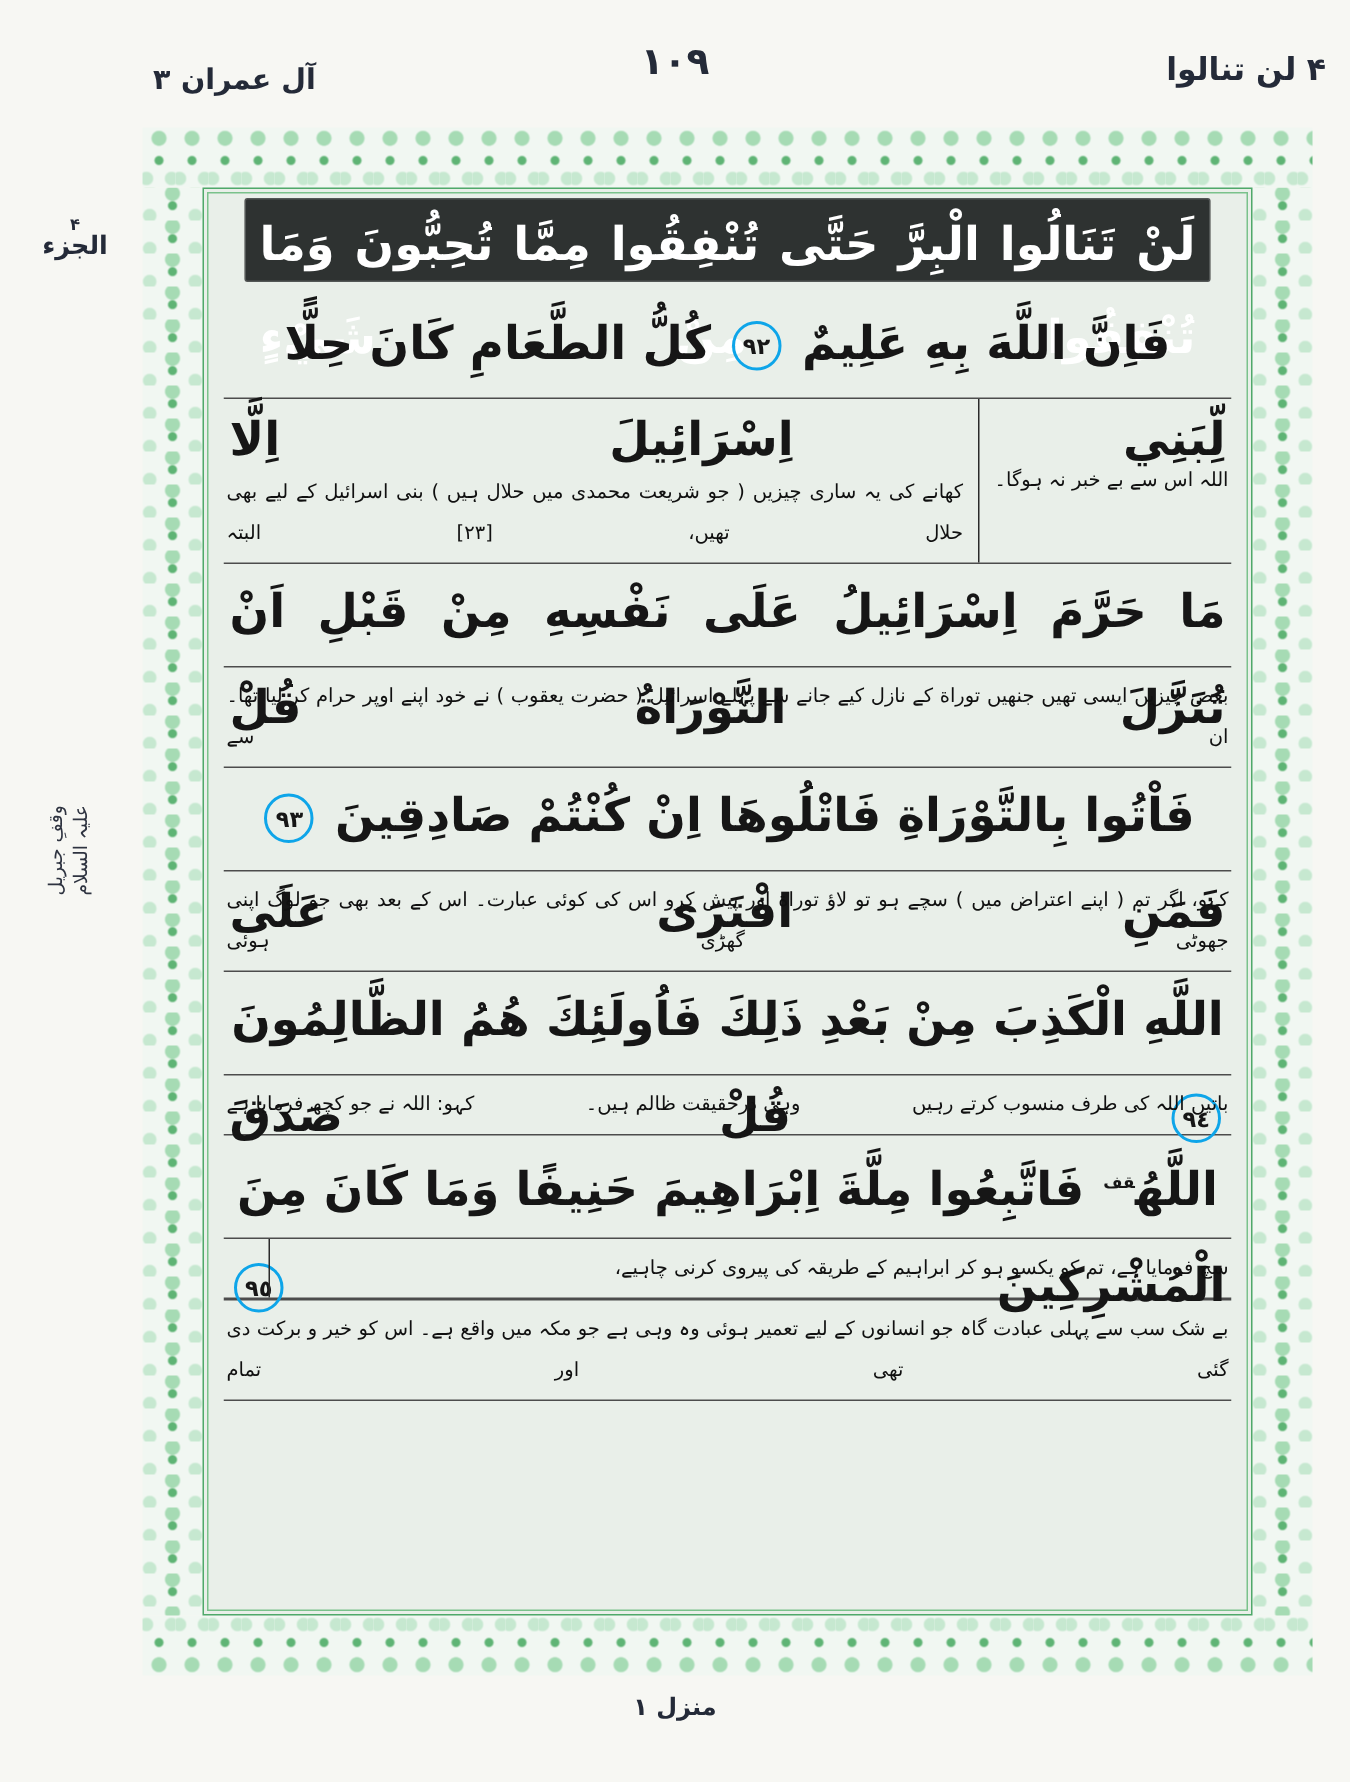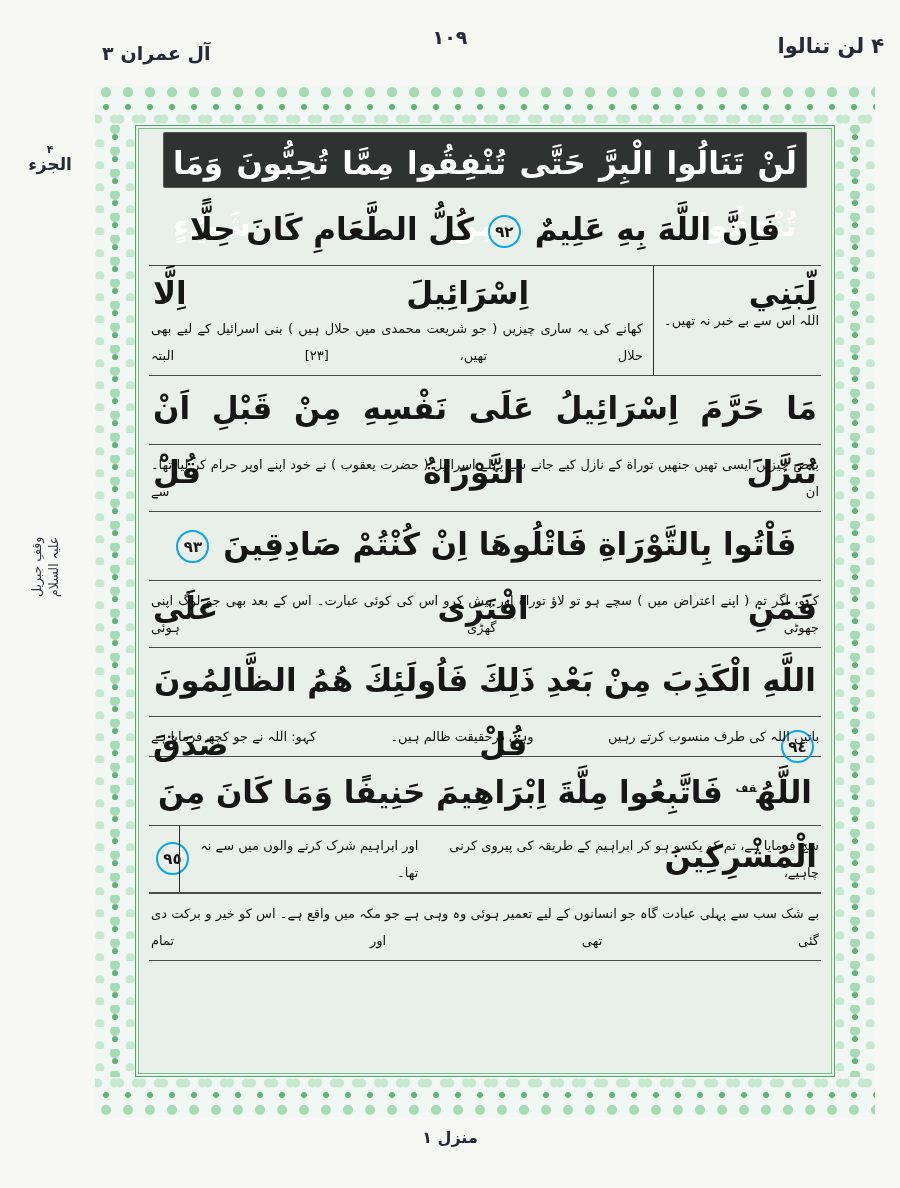--- a/index.html
+++ b/index.html
@@ -5,21 +5,21 @@
   html,body{margin:0;padding:0;}
   body{
     width:900px;height:1188px;position:relative;
     background:#f7f7f3;color:#1c1c1c;
     font-family:"DejaVu Sans",sans-serif;overflow:hidden;
   }
   
   .hdr{position:absolute;color:#242a38;font-weight:bold;}
   #hdr-right{top:34px;right:16px;font-size:21px;direction:rtl;display:flex;gap:7px;align-items:baseline;}
   #hdr-left{top:42px;left:102px;font-size:19px;direction:rtl;display:flex;gap:7px;align-items:baseline;}
-  #page-no{top:26px;left:0;right:0;text-align:center;font-size:19px;letter-spacing:2px;}
+  #page-no{top:26px;left:0;right:0;text-align:center;font-size:25px;letter-spacing:2px;}
   #juz-margin{position:absolute;top:144px;left:24px;width:52px;text-align:center;
     font-size:17px;font-weight:bold;color:#242a38;line-height:1.05;}
   #juz-margin .num{display:block;font-size:11px;}
   #waqf-note{position:absolute;top:550px;left:-16px;width:124px;text-align:center;
     transform:rotate(-90deg);font-size:12.5px;color:#2e3340;line-height:1.35;}
   #manzil{position:absolute;top:1128px;left:0;right:0;text-align:center;
     font-size:16px;font-weight:bold;color:#242a38;}
 
   
   .frame{position:absolute;left:95px;top:85px;width:780px;height:1032px;}
@@ -96,21 +96,21 @@
       </div>
 
 
       <div class="ar">
         <span>فَاِنَّ اللَّهَ بِهِ عَلِيمٌ</span>
         <span class="vnum">٩٢</span>
         <span>كُلُّ الطَّعَامِ كَانَ حِلًّا لِّبَنِي اِسْرَائِيلَ اِلَّا</span>
       </div>
 
       <div class="ur ur-flex">
-        <span>اللہ اس سے بے خبر نہ تھیں۔</span>
+        <span>اللہ اس سے بے خبر نہ ہوگا۔</span>
         <span class="vbar"></span>
         <span class="grow jtext">کھانے کی یہ ساری چیزیں ( جو شریعت محمدی میں حلال ہیں ) بنی اسرائیل کے لیے بھی حلال تھیں، [۲۳] البتہ</span>
       </div>
 
       <div class="ar">
         <span class="jtext">مَا حَرَّمَ اِسْرَائِيلُ عَلَى نَفْسِهِ مِنْ قَبْلِ اَنْ تُنَزَّلَ التَّوْرَاةُ قُلْ</span>
       </div>
 
       <div class="ur">
         <span class="jtext">بعض چیزیں ایسی تھیں جنھیں توراة کے نازل کیے جانے سے پہلے اسرائیل ( حضرت یعقوب ) نے خود اپنے اوپر حرام کر لیا تھا۔ ان سے</span>
@@ -139,21 +139,20 @@
       </div>
 
       <div class="ar">
         <span>اللَّهُ</span><sup class="qmark">قف</sup>
         <span>فَاتَّبِعُوا مِلَّةَ اِبْرَاهِيمَ حَنِيفًا وَمَا كَانَ مِنَ الْمُشْرِكِينَ</span>
         <span class="vnum">٩٥</span>
       </div>
 
       <div class="ur ur-spread">
         <span>سچ فرمایا ہے، تم کو یکسو ہو کر ابراہیم کے طریقہ کی پیروی کرنی چاہیے،</span>
-        <span>اور ابراہیم شرک کرنے والوں میں سے نہ تھا۔</span>
         <span class="vbar end"></span>
       </div>
 
 
       <div class="ur">
         <span class="jtext">بے شک سب سے پہلی عبادت گاہ جو انسانوں کے لیے تعمیر ہوئی وہ وہی ہے جو مکہ میں واقع ہے۔ اس کو خیر و برکت دی گئی تھی اور تمام</span>
       </div>
 
       <div class="fnote">
         

